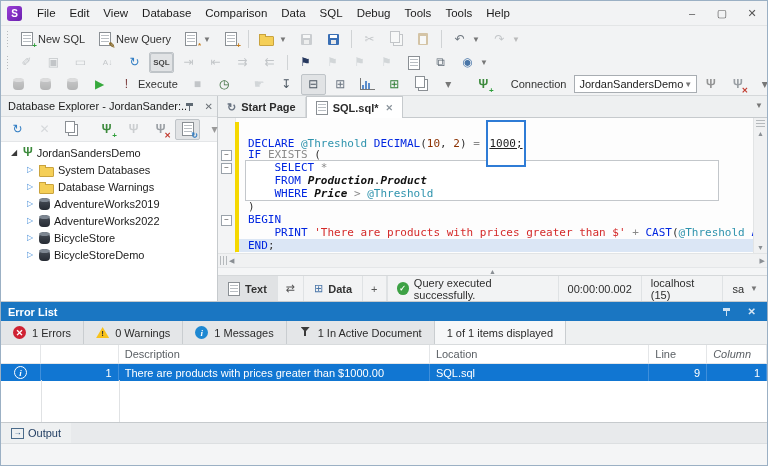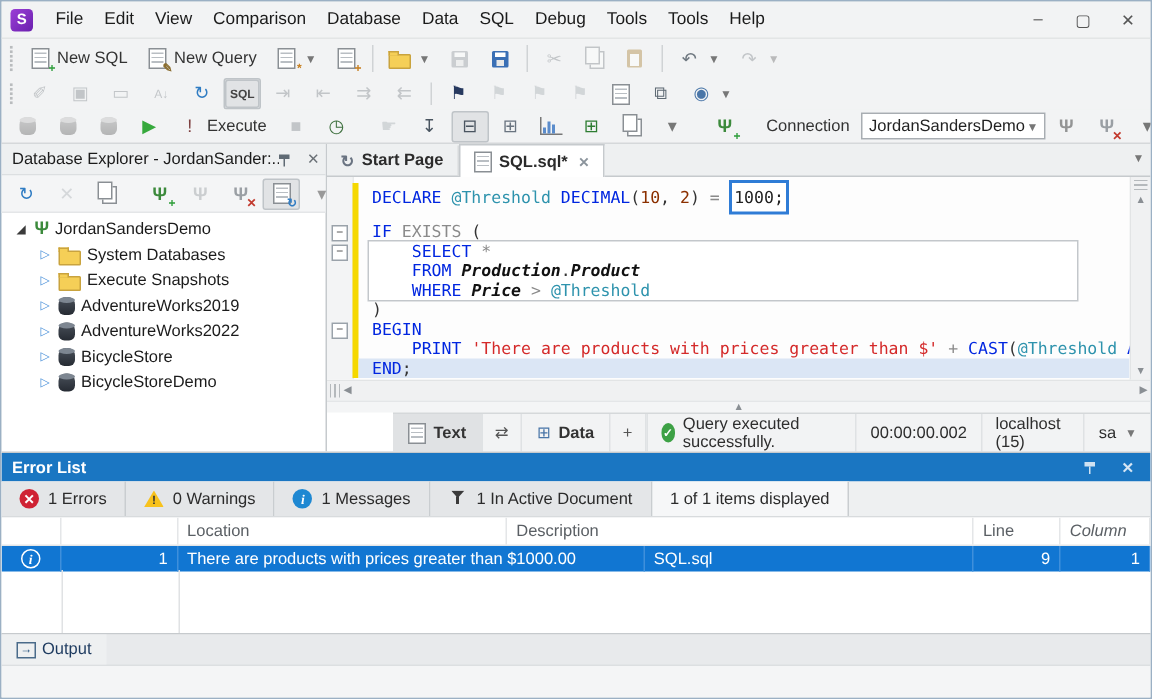--- a/index.html
+++ b/index.html
@@ -85,32 +85,32 @@
   #gutter{position:absolute;left:0;top:0;bottom:0;width:17px;background:#f3f4f5;border-right:1px solid #e7e9ea;}
   #changebar{position:absolute;left:17px;top:4px;width:4px;height:130px;background:#f5d800;}
   .foldbox{position:absolute;left:3px;width:9px;height:9px;border:1px solid #9aa2aa;background:#fff;color:#444;
            font-size:8px;line-height:7px;text-align:center;z-index:3;}
   #stmtbox{position:absolute;left:27px;width:472px;border:1px solid #c3c7cb;background:#fff;z-index:0;}
   #curline{position:absolute;left:21px;right:0;height:13px;background:#dbe6f5;z-index:0;}
   #codelines{position:relative;z-index:1;padding:4px 0 0 30px;font-family:"DejaVu Sans Mono",monospace;font-size:11px;line-height:13px;white-space:pre;}
   .cl{height:13px;}
   .tk-k{color:#0026e0;} .tk-v{color:#2e93ad;} .tk-n{color:#8b3000;} .tk-s{color:#d42a2a;text-align:center;}
   .tk-o{color:#8a8a8a;} .tk-p{color:#333;} .tk-b{color:#111;font-weight:bold;font-style:italic;}
-  .tk-sel{border:2px solid #2f7cd6;background:#fff;padding:4px 1px;margin:-2px 0;display:inline-block;line-height:11px;}
+  .tk-sel{border:2px solid #2f7cd6;background:#fff;padding:16px 1px;margin:-2px 0;display:inline-block;line-height:11px;text-decoration:underline;}
   #vscroll{width:13px;background:#f0f1f2;border-left:1px solid #e2e4e5;display:flex;flex-direction:column;align-items:center;flex:0 0 auto;}
   .vgrip{width:9px;height:7px;margin:2px 0;background:repeating-linear-gradient(#b5b9bc 0 1px,transparent 1px 3px);}
   .sarrow{font-size:7px;color:#8a8f94;line-height:10px;}
   #vscroll .sarrow.bottom{margin-top:auto;}
   #hscrollrow{height:13px;background:#f0f1f2;border-top:1px solid #e2e4e5;display:flex;align-items:center;flex:0 0 auto;}
   .hgrip{width:7px;height:9px;margin:0 2px;background:repeating-linear-gradient(90deg,#b5b9bc 0 1px,transparent 1px 3px);}
   #hscrollrow .sarrow.right{margin-left:auto;margin-right:2px;}
   #collapse-strip{height:7px;background:#f4f5f6;border-top:1px solid #e4e6e8;display:flex;justify-content:center;align-items:center;flex:0 0 auto;}
   #collapse-strip span{font-size:7px;color:#8a8f94;line-height:6px;}
   
-  #ebottom{height:25px;background:#f2f3f4;border-top:1px solid #d5d8da;display:flex;align-items:center;flex:0 0 auto;margin-left:44px;}
+  #ebottom{height:25px;background:#f2f3f4;border-top:1px solid #d5d8da;display:flex;align-items:center;flex:0 0 auto;}
   .btab{display:flex;align-items:center;gap:5px;height:100%;padding:0 10px;font-size:11px;font-weight:bold;color:#333;border-right:1px solid #dfe2e4;}
   .btab.active{background:#e0e2e4;}
   .btab .ticon{font-weight:normal;}
   .bmini{padding:0 8px;color:#555;font-size:11px;border-right:1px solid #dfe2e4;height:100%;display:flex;align-items:center;}
   #estatus{margin-left:auto;display:flex;align-items:center;height:100%;}
   .stseg{display:flex;align-items:center;gap:5px;padding:0 9px;height:100%;border-left:1px solid #dfe2e4;font-size:11px;color:#2e2e2e;}
   
   #errorlist{flex:1;display:flex;flex-direction:column;border-top:1px solid #c6cacd;min-height:0;background:#fff;}
   #el-title{height:19px;background:#1a76c2;color:#fff;display:flex;align-items:center;padding:0 7px;font-weight:bold;font-size:11px;flex:0 0 auto;}
   #el-title .sh-pin{background:#cfe2f2;margin-left:auto;margin-right:18px;}
@@ -138,22 +138,22 @@
 <body>
 
 <div id="win">
 
   <div id="titlebar">
     <div id="logo">S</div>
     <div id="menubar" style="display: flex;">
         <div class="menu-item">File</div>
         <div class="menu-item">Edit</div>
         <div class="menu-item">View</div>
+        <div class="menu-item">Database</div>
         <div class="menu-item">Comparison</div>
-        <div class="menu-item">Database</div>
         <div class="menu-item">Data</div>
         <div class="menu-item">SQL</div>
         <div class="menu-item">Debug</div>
         <div class="menu-item">Tools</div>
         <div class="menu-item">Tools</div>
         <div class="menu-item">Help</div>
       </div>
     <div id="win-controls">
         <div class="winctl">–</div>
         <div class="winctl">▢</div>
@@ -438,21 +438,21 @@
             <span class="tree-label">JordanSandersDemo</span>
           </div>
           <div class="tree-row" style="padding-left: 24px;">
             <span class="tw-arrow" style="color: rgb(74, 144, 217);">▷</span>
             <span class="sh-folder"></span>
             <span class="tree-label">System Databases</span>
           </div>
           <div class="tree-row" style="padding-left: 24px;">
             <span class="tw-arrow" style="color: rgb(74, 144, 217);">▷</span>
             <span class="sh-folder"></span>
-            <span class="tree-label">Execute Snapshots</span>
+            <span class="tree-label">Database Warnings</span>
           </div>
           <div class="tree-row" style="padding-left: 24px;">
             <span class="tw-arrow" style="color: rgb(74, 144, 217);">▷</span>
             <span class="sh-db dark"></span>
             <span class="tree-label">AdventureWorks2019</span>
           </div>
           <div class="tree-row" style="padding-left: 24px;">
             <span class="tw-arrow" style="color: rgb(74, 144, 217);">▷</span>
             <span class="sh-db dark"></span>
             <span class="tree-label">AdventureWorks2022</span>
@@ -571,22 +571,22 @@
         <div class="fbtn plain">
           <span>1 of 1 items displayed</span>
         </div>
       </div>
     <div id="el-table">
       <div class="colline" style="left:40px;"></div>
       <div class="colline" style="left:118px;"></div>
     <div class="erow head">
           <div class="ecell" style="width: 40px;"></div>
           <div class="ecell" style="width: 78px;"></div>
+          <div class="ecell" style="width: 312px;">Description</div>
           <div class="ecell" style="width: 220px;">Location</div>
-          <div class="ecell" style="width: 312px;">Description</div>
           <div class="ecell" style="width: 58px;">Line</div>
           <div class="ecell" style="width: 60px; font-style: italic;">Column</div>
         </div>
         <div class="erow sel">
           <div class="ecell" style="width: 40px; justify-content: center;">
             <span class="circ info outline">i</span>
           </div>
           <div class="ecell num" style="width: 78px;">1</div>
           <div class="ecell" style="width: 312px;">There are products with prices greater than $1000.00</div>
           <div class="ecell" style="width: 220px;">SQL.sql</div>

